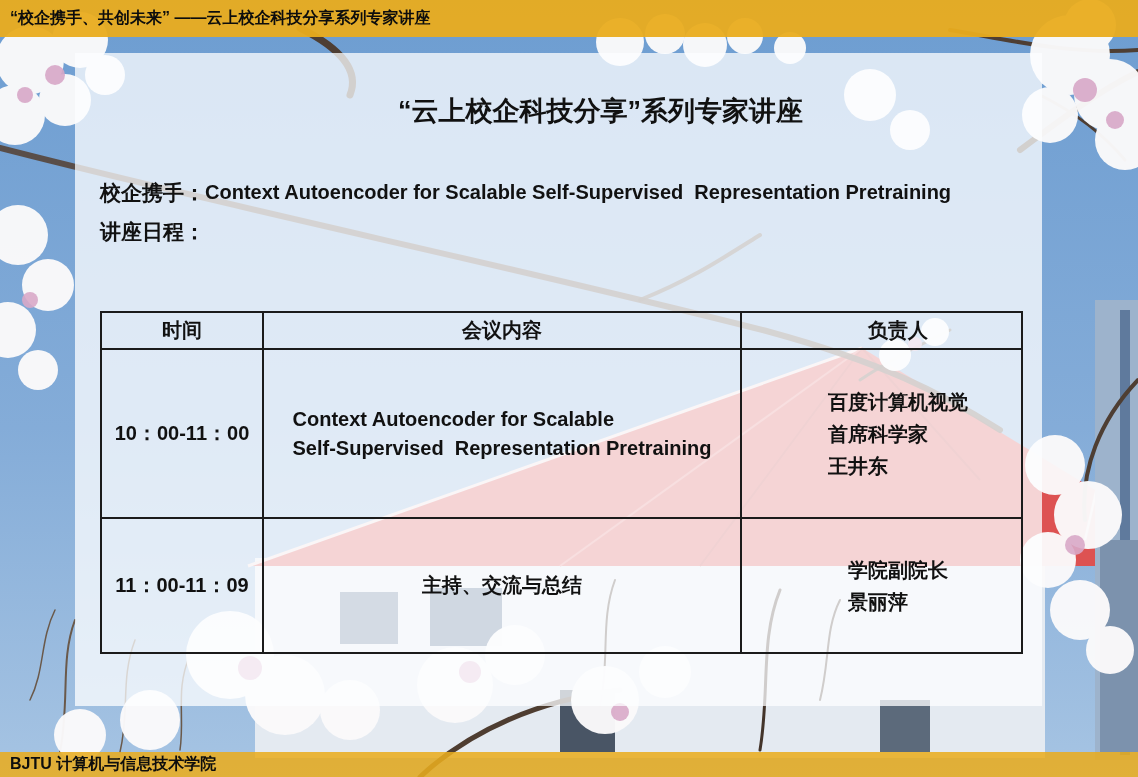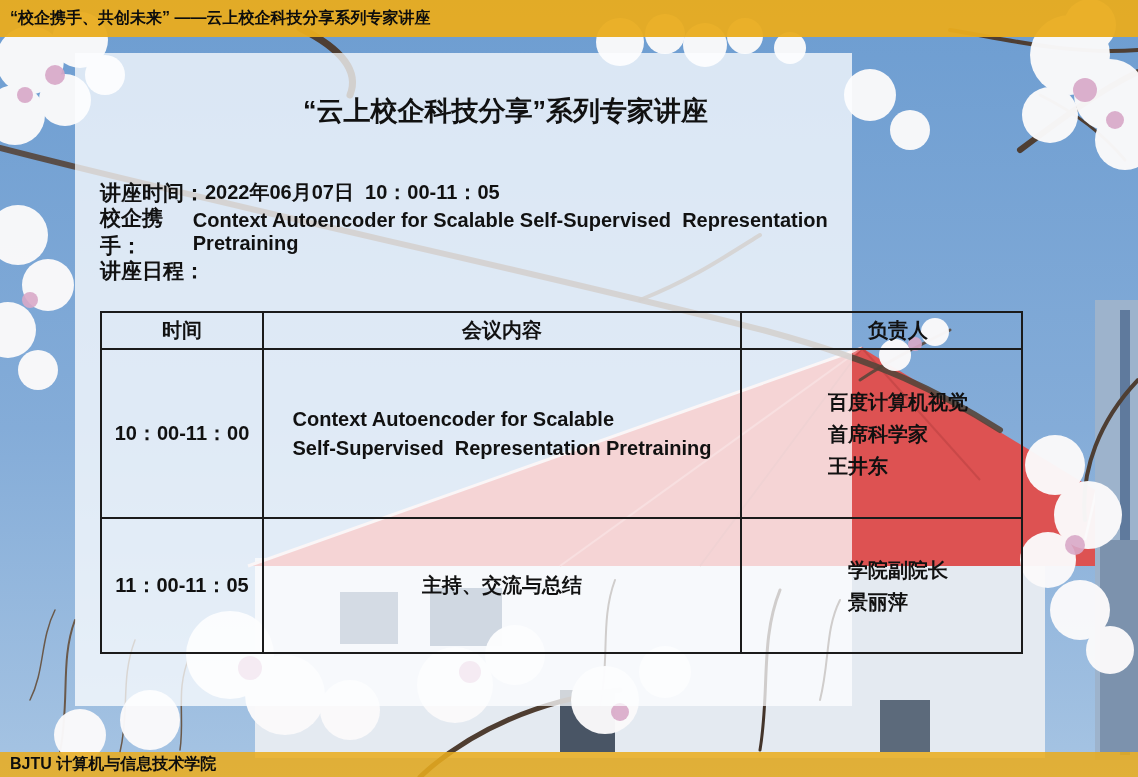--- a/index.html
+++ b/index.html
@@ -18,21 +18,21 @@
     position:absolute;left:0;width:100%;z-index:3;
     display:flex;align-items:center;
     font-weight:bold;font-size:16px;color:#0d0d0d;
     padding-left:10px;box-sizing:border-box;
     background:var(--accent);
   }
   .banner.top{top:0;height:37px;background:rgba(233,172,30,0.95);}
   .banner.bottom{top:752px;height:25px;background:rgba(233,172,30,0.87);}
   
   .panel{
-    position:absolute;left:75px;top:53px;width:777px;height:653px;z-index:2;
+    position:absolute;left:75px;top:53px;width:967px;height:653px;z-index:2;
     background:rgba(253,254,255,0.76);
   }
   .title{
     position:absolute;top:40px;left:0;width:100%;text-align:center;
     font-size:27px;font-weight:bold;transform:translateX(42px);
     white-space:pre-wrap;
   }
   .info{position:absolute;left:25px;top:120px;}
   .info-line{height:39px;display:flex;align-items:center;}
   .info-label{font-size:21px;font-weight:bold;white-space:pre-wrap;}
@@ -157,24 +157,20 @@
         <circle cx="915" cy="344" r="7"></circle>
     </g>
   </svg>
 
   <div class="panel">
 
     <div class="title">“云上校企科技分享”系列专家讲座</div>
 
     <div class="info">
       <div class="info-line">
-        <span class="info-label">讲座时间：</span>
-        <span class="info-value">2022年06月07日  10：00-11：05</span>
-      </div>
-      <div class="info-line">
         <span class="info-label">校企携手：</span>
         <span class="info-value">Context Autoencoder for Scalable Self-Supervised  Representation Pretraining</span>
       </div>
       <div class="info-line">
         <span class="info-label">讲座日程：</span>
         <span class="info-value"></span>
       </div>
     </div>
 
     <div class="agenda-table">
@@ -183,21 +179,21 @@
       <div class="cell">会议内容</div>
       <div class="cell last-col">负责人</div>
 
       <div class="cell">10：00-11：00</div>
       <div class="cell">Context Autoencoder for Scalable
 Self-Supervised  Representation Pretraining</div>
       <div class="cell last-col owner">百度计算机视觉
 首席科学家
 王井东</div>
 
-      <div class="cell last-row">11：00-11：05</div>
+      <div class="cell last-row">11：00-11：09</div>
       <div class="cell last-row">主持、交流与总结</div>
       <div class="cell last-row last-col owner">学院副院长
 景丽萍</div>
     </div>
 
   </div>
 
   <div class="banner top">
     <span>“校企携手、共创未来” ——云上校企科技分享系列专家讲座</span>
   </div>

